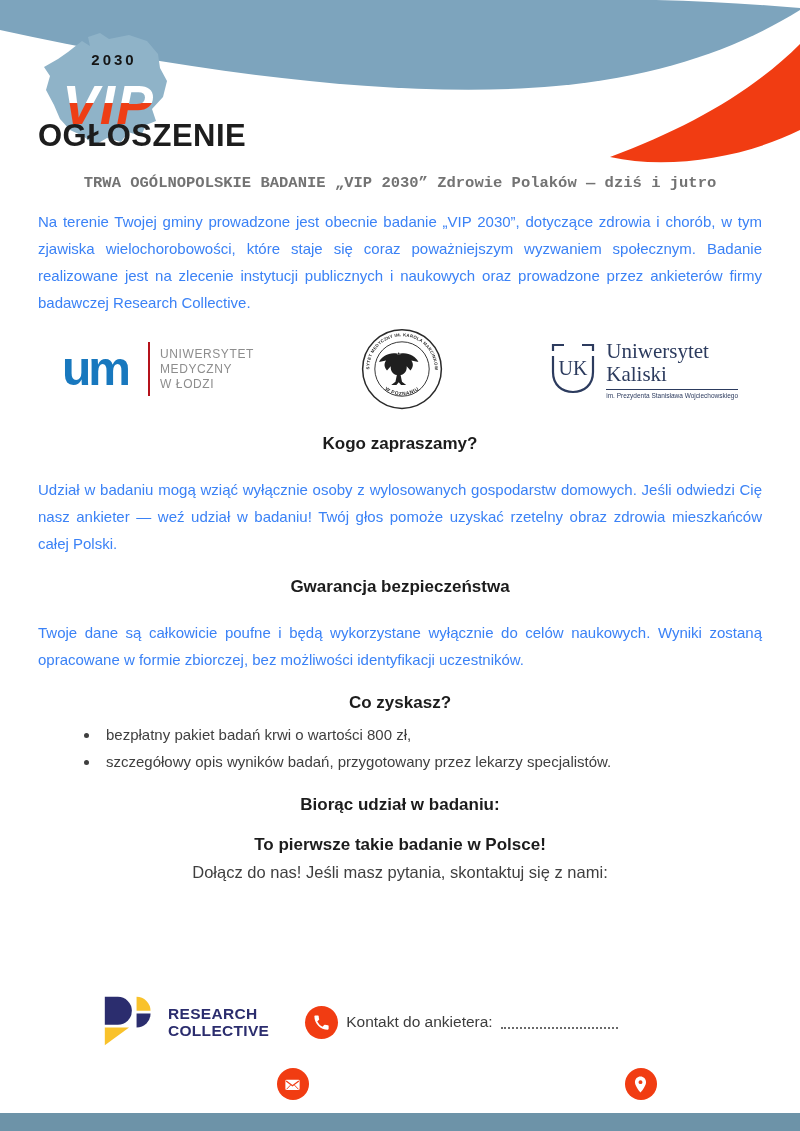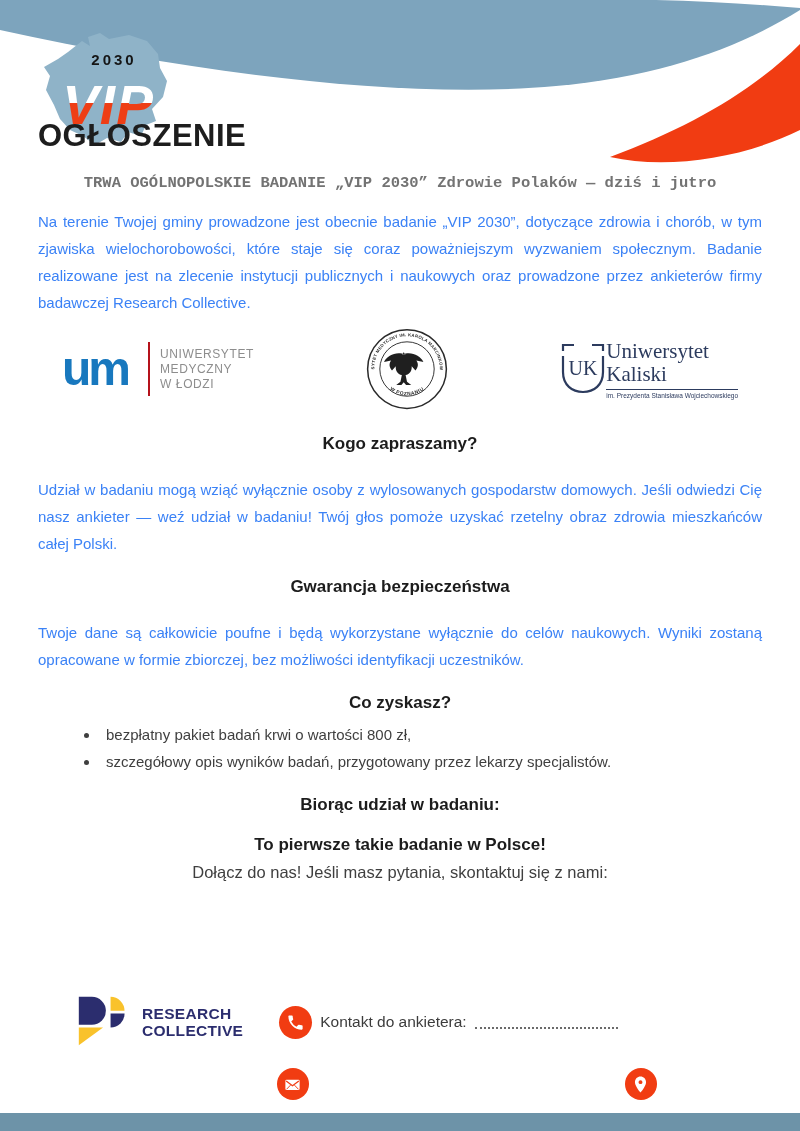--- a/index.html
+++ b/index.html
@@ -12,29 +12,29 @@
   .content { position:relative; box-sizing:border-box; padding:118px 38px 0; }
   .title { margin:0; text-align:left; font-size:31px; font-weight:700; color:#1d1d1d; letter-spacing:0.5px; }
   .subtitle { margin:20px 0 0; text-align:center; font-size:15.5px; font-weight:700; color:#737373;font-family:Liberation Mono, monospace; }
   .body-p { margin:16px 0 0; font-size:15px; color:#3b82f6; line-height:27px; text-align:justify; }
   .after-h { margin-top:22px; }
   .partners { margin-top:8px; height:90px; display:flex; align-items:center; justify-content:space-between; padding:0 24px; }
   .um { display:flex; align-items:center; }
   .um-mark { font-size:48px; font-weight:700; color:#1878be; letter-spacing:-3px; line-height:0.8; padding-right:20px; }
   .um-div { width:2px; height:54px; background:#b5121b; }
   .um-lines { color:#8d8d8d; font-size:12px; letter-spacing:0.6px; line-height:15px; padding-left:10px; }
-  .uk { display:flex; align-items:center; }
+  .uk { display:flex; align-items:center; gap:10px; }
   .uk-text { color:#2c3b5e; }
   .uk-name { font-family:"Liberation Serif", serif; font-size:21px; line-height:23px; }
   .uk-sub { font-size:6.5px; border-top:1px solid #2c3b5e; margin-top:3px; padding-top:2px; white-space:nowrap; }
   .sec-h { margin:20px 0 0; text-align:center; font-size:17px; font-weight:700; color:#1c1c1c; }
   ul.blist { margin:8px 0 0; padding-left:62px; }
   ul.blist li { font-size:15px; color:#3f3f3f; line-height:27px; padding-left:6px; }
   .join-line { margin:8px 0 0; text-align:center; font-size:16.5px; color:#3f3f3f; }
-  .contact-row { position:absolute; top:994px; left:0; width:660px; display:flex; align-items:center; box-sizing:border-box; padding:0 42px 0 76px; }
+  .contact-row { position:absolute; top:994px; left:0; width:660px; display:flex; align-items:center; box-sizing:border-box; padding:0 42px 0 102px; }
   .rc { display:flex; align-items:center; gap:10px; flex:0 0 auto; }
   .rc-word { color:#2b2d6e; font-weight:700; font-size:15.5px; letter-spacing:0.3px; line-height:17px; }
   .phone-item { margin-left:36px; display:flex; align-items:center; gap:8px; flex:1 1 auto; }
   .icon-circle { width:33px; height:33px; border-radius:50%; background:#f13c12; display:flex; align-items:center; justify-content:center; flex:0 0 auto; }
   .contact-label { font-size:15.5px; color:#3c3c3c; white-space:nowrap; }
   .dotted { flex:1 1 auto; border-bottom:2px dotted #6a6a6a; height:12px; }
   .footer-row { position:absolute; top:1068px; left:0; width:800px; height:36px; }
   .f-item { position:absolute; top:0; display:flex; align-items:center; gap:17px;flex-direction:column; }
   .f-email { left:185px; } .f-site { left:572px; }
   .f-text { font-size:15.5px; color:#3c3c3c; }

